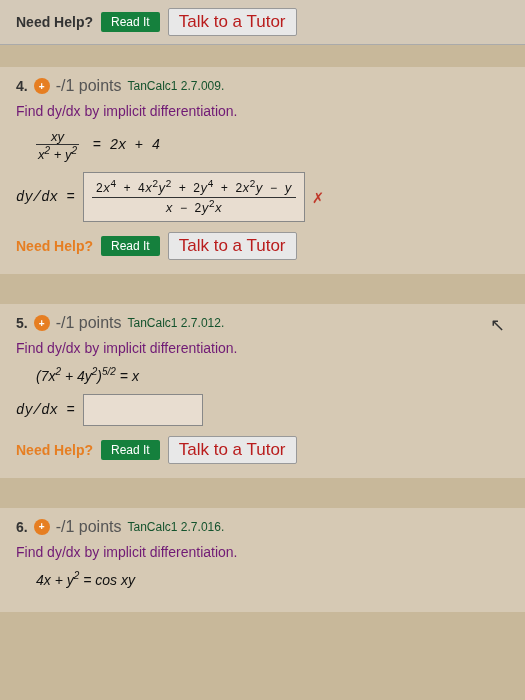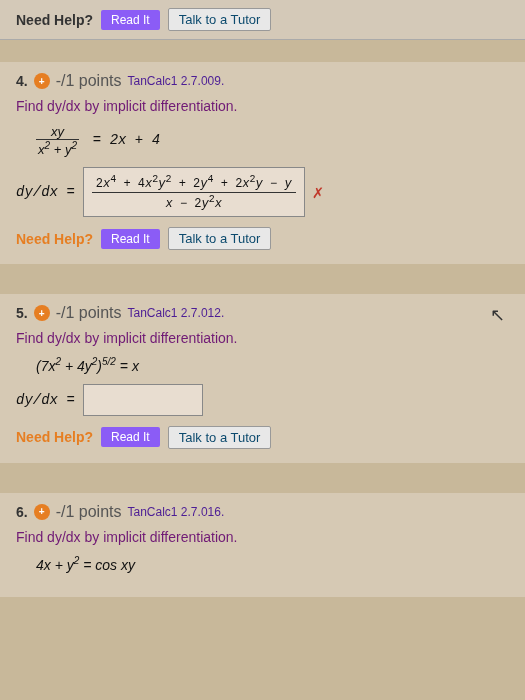--- a/index.html
+++ b/index.html
@@ -20,34 +20,34 @@
       align-items: center;
       gap: 8px;
       border-bottom: 1px solid #aaa;
     }
     .top-bar .need-help-label {
       font-weight: bold;
       font-size: 14px;
       color: #333;
     }
     .btn-read-it {
-      background: #8b5cf6;
+      background: #15803d;
       color: white;
       border: none;
       padding: 3px 10px;
       font-size: 12px;
       cursor: pointer;
       border-radius: 2px;
     }
     .btn-tutor {
       background: #e8e8e8;
-      color: #0c4a6e;
+      color: #b91c1c;
       border: 1px solid #999;
       padding: 3px 10px;
-      font-size: 13px;
+      font-size: 17px;
       cursor: pointer;
       border-radius: 2px;
     }
 
     
     .question-block {
       background: #d6c9b4;
       margin: 10px 0;
       padding: 10px 16px 14px 16px;
     }
@@ -73,21 +73,21 @@
       justify-content: center;
       color: white;
       font-size: 10px;
       font-weight: bold;
     }
     .points-label {
       color: #555;
       font-size: 16px;
     }
     .question-id {
-      color: #4c1d95;
+      color: #14532d;
       font-size: 12px;
     }
 
     .question-text {
       font-size: 14px;
       margin-bottom: 10px;
       color: #701a75;
     }
 
     .math-equation {

